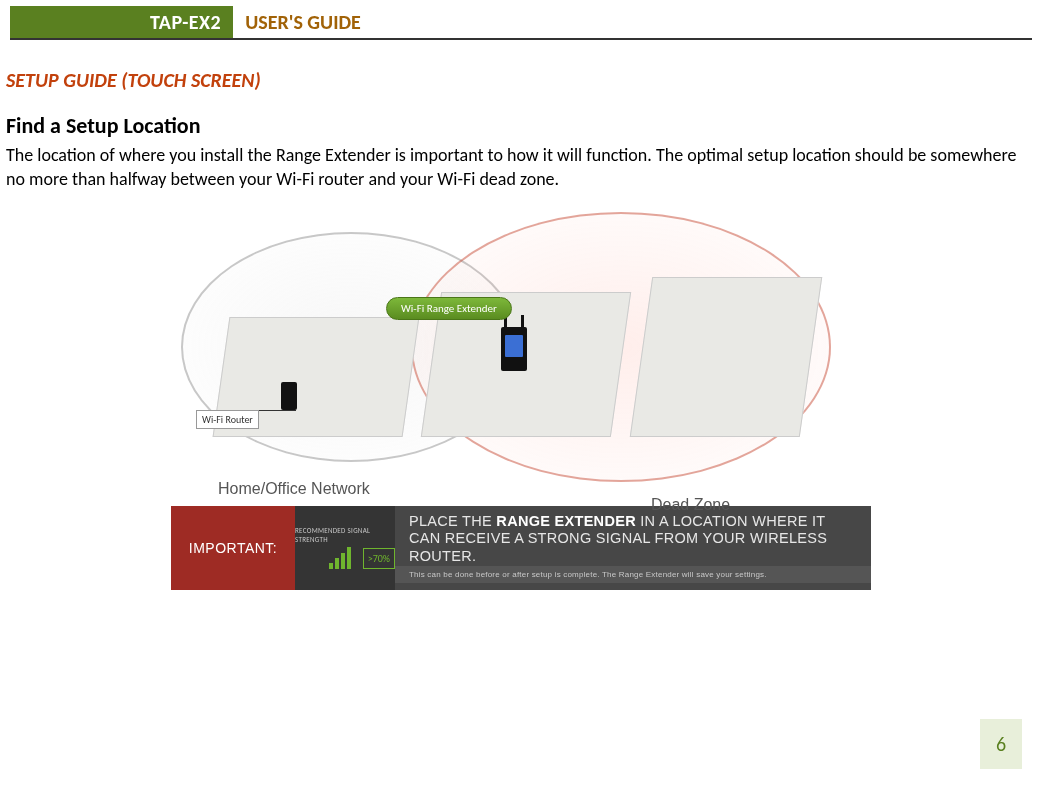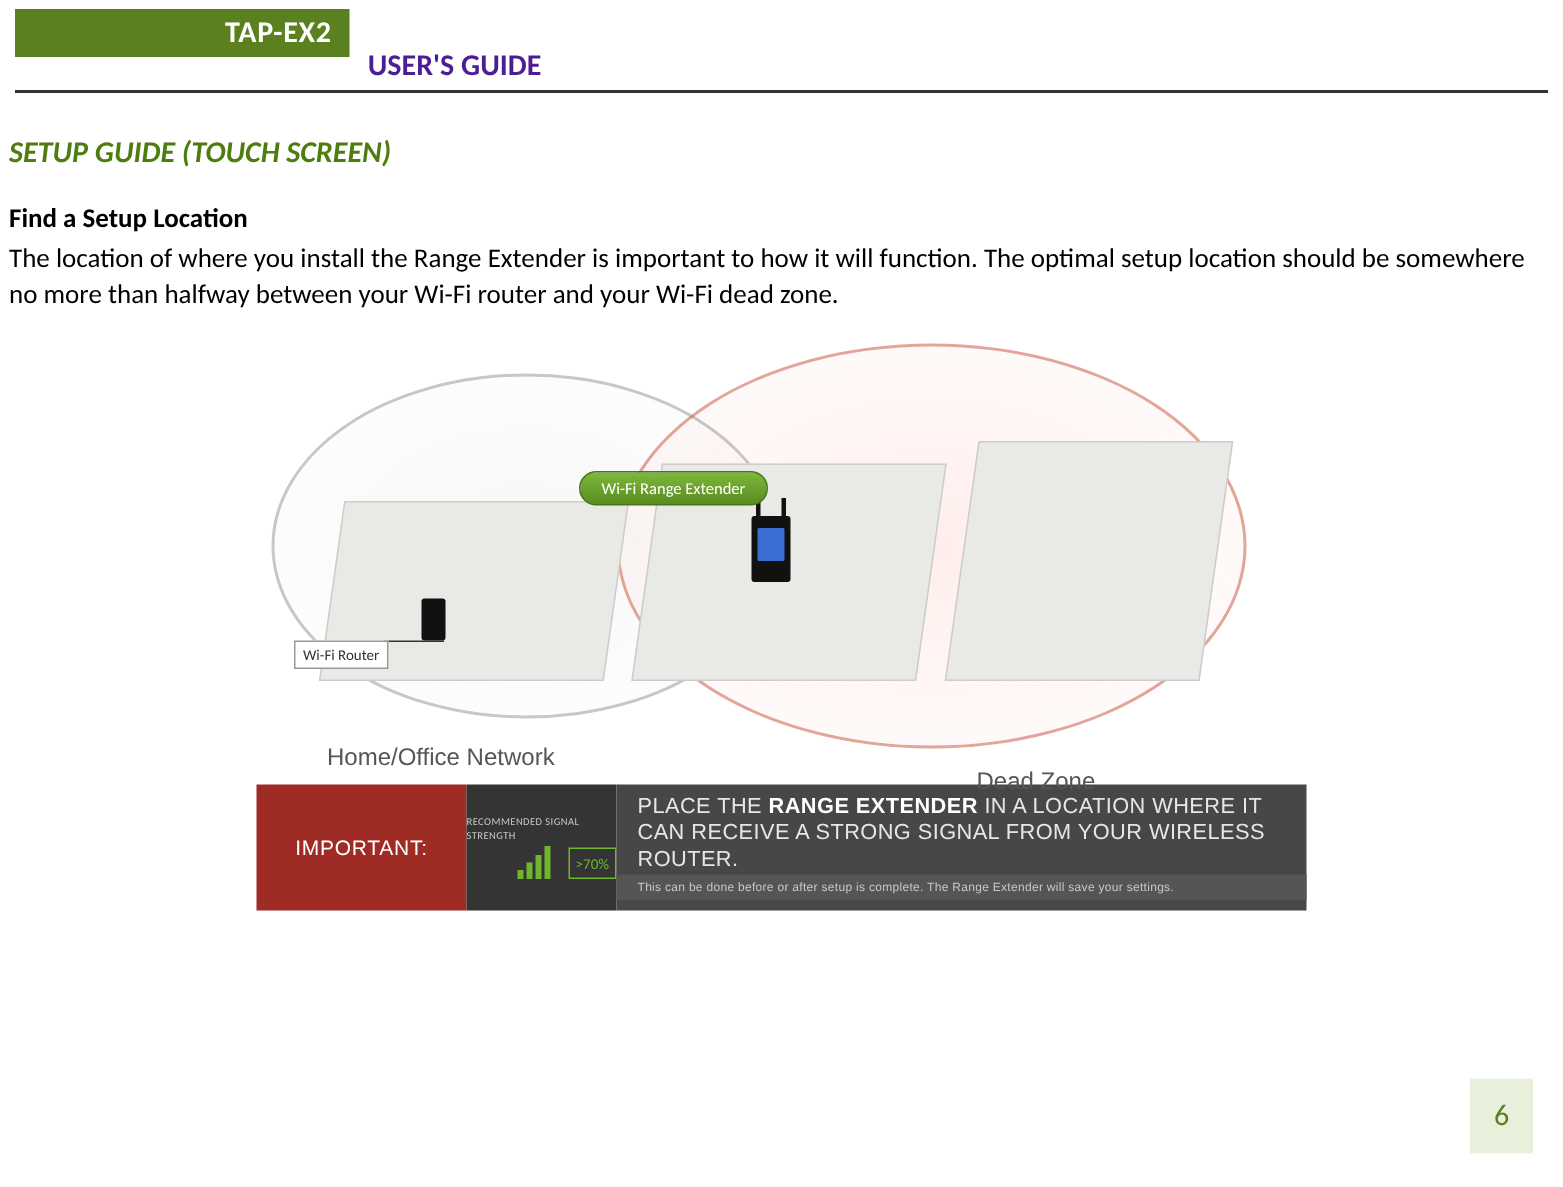--- a/index.html
+++ b/index.html
@@ -21,33 +21,32 @@
     color: #fff;
     font-weight: bold;
     font-size: 20px;
     padding: 4px 12px 4px 140px;
     letter-spacing: 0.5px;
   }
   .header-white {
     font-weight: bold;
     font-size: 20px;
     padding: 4px 12px;
-    color: #4c1d95;
-    margin-top: 22px;
+    color: #a16207;
   }
   .section-title {
-    color: #4d7c0f;
+    color: #c2410c;
     font-style: italic;
     font-weight: bold;
     font-size: 20px;
     margin: 28px 0 0 6px;
   }
   .subheading {
     font-weight: bold;
-    font-size: 18px;
+    font-size: 22px;
     margin: 20px 0 4px 6px;
     color: #000;
   }
   .paragraph {
     font-size: 18px;
     margin: 0 20px 0 6px;
     color: #000;
     line-height: 1.35;
   }
   .figure {
@@ -139,21 +138,21 @@
   .ds-right { left: 480px; top: 274px; }
 
   .banner {
     display: flex;
     height: 84px;
     margin-top: 24px;
   }
   .banner-left {
     background: #9e2b24;
     color: #fff;
-    width: 140px;
+    width: 124px;
     display: flex;
     align-items: center;
     justify-content: center;
     font-family: Arial, sans-serif;
     font-size: 14px;
     letter-spacing: 0.5px;
   }
   .banner-signal {
     background: #343434;
     width: 100px;

